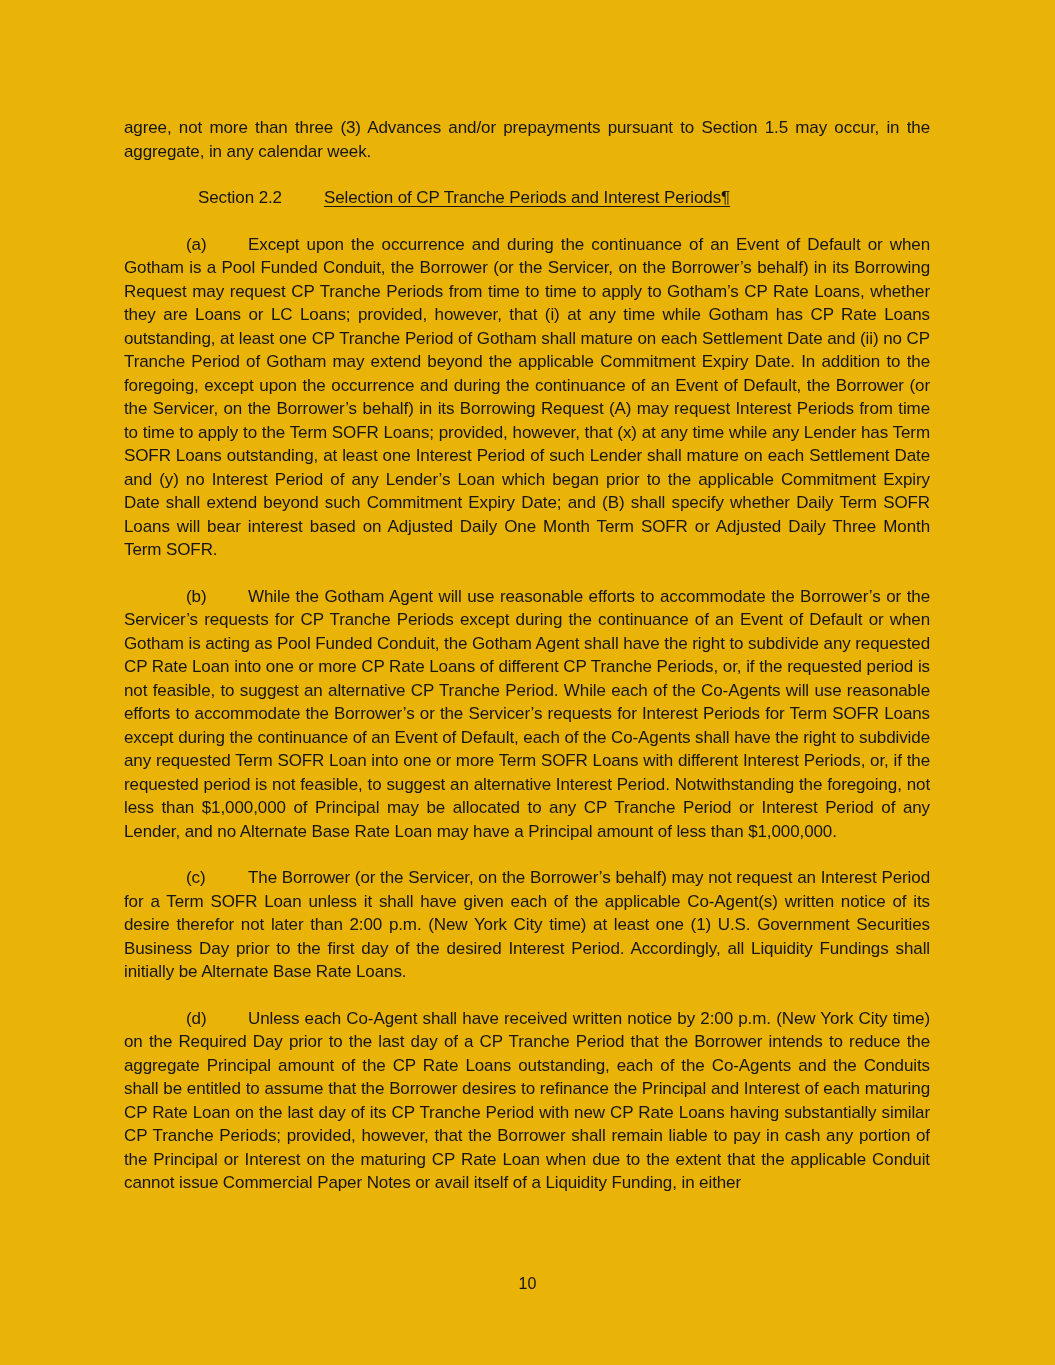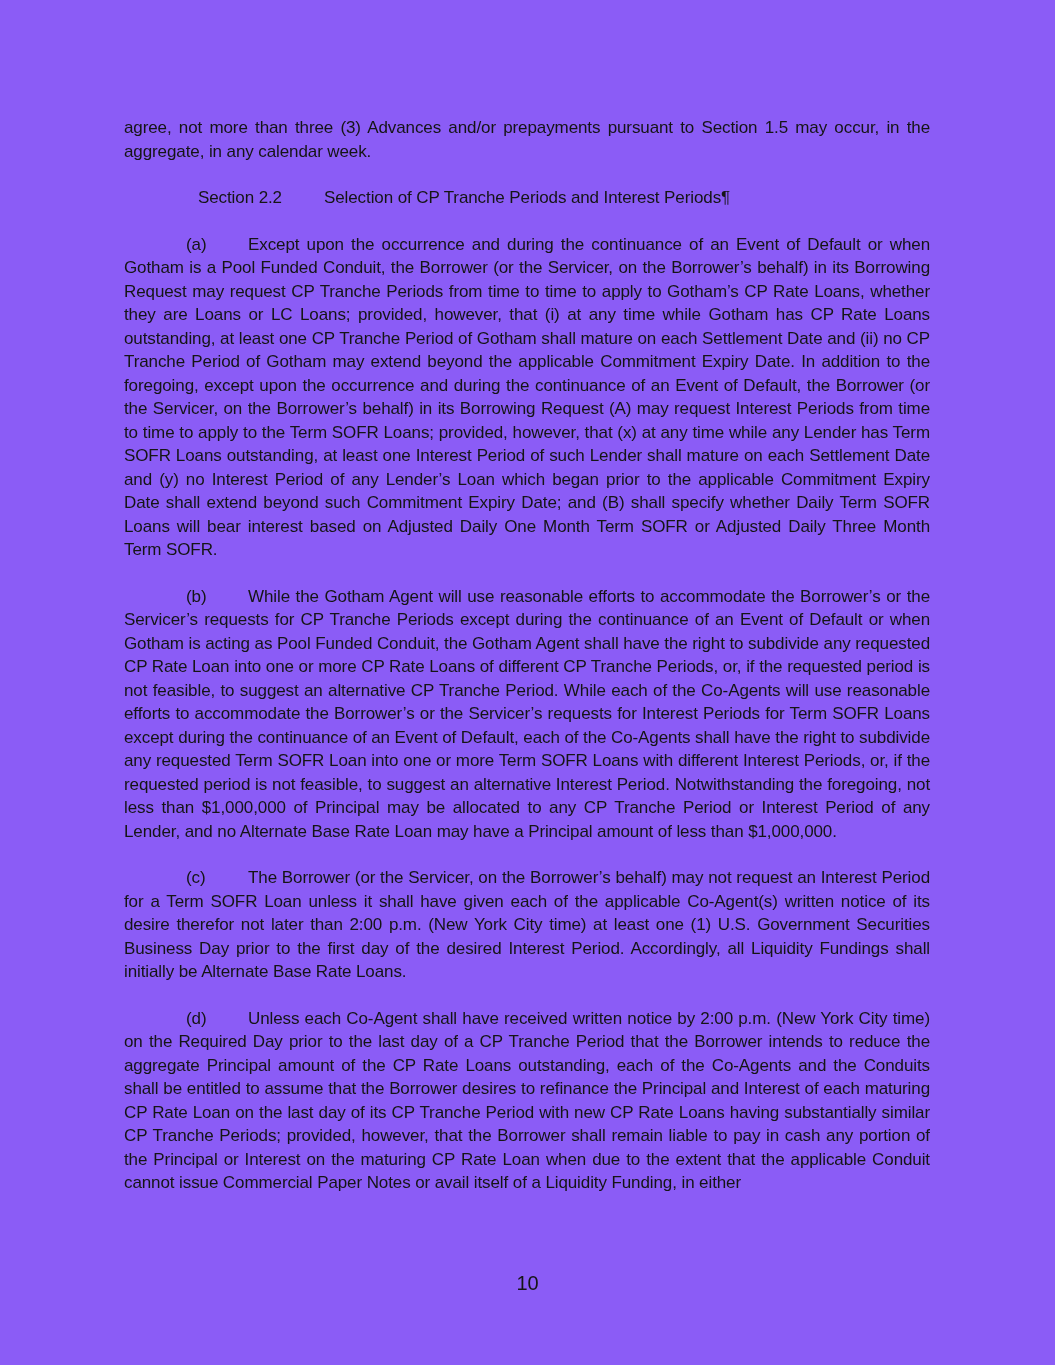--- a/index.html
+++ b/index.html
@@ -4,21 +4,21 @@
 <style>
   html, body {
     margin: 0;
     padding: 0;
     background: #ffffff;
   }
   .page {
     position: relative;
     width: 1055px;
     height: 1365px;
-    background: #8b5cf6;
+    background: #eab308;
     overflow: hidden;
     font-family: "Liberation Sans", sans-serif;
     color: #151515;
   }
   .content {
     position: absolute;
     left: 124px;
     top: 116px;
     width: 806px;
   }
@@ -43,29 +43,30 @@
     margin: 0 0 23px 0;
     margin-left: 62px;
     letter-spacing: -0.1px;
   }
   .heading .section-label {
     display: inline-block;
     width: 126px;
     margin-left: 12px;
   }
   .heading .underlined {
+    text-decoration: underline;
     text-underline-offset: 3px;
   }
   .page-number {
     position: absolute;
     top: 1272px;
     left: 0;
     width: 1055px;
     text-align: center;
-    font-size: 20px;
+    font-size: 16px;
     line-height: 23.5px;
   }
 </style>
 </head>
 <body>
 
 <div class="page">
   <div class="content">
 
     <p class="body-text"><span>agree, not more than three (3) Advances and/or prepayments pursuant to Section 1.5 may occur, in the aggregate, in any calendar week.</span></p>

